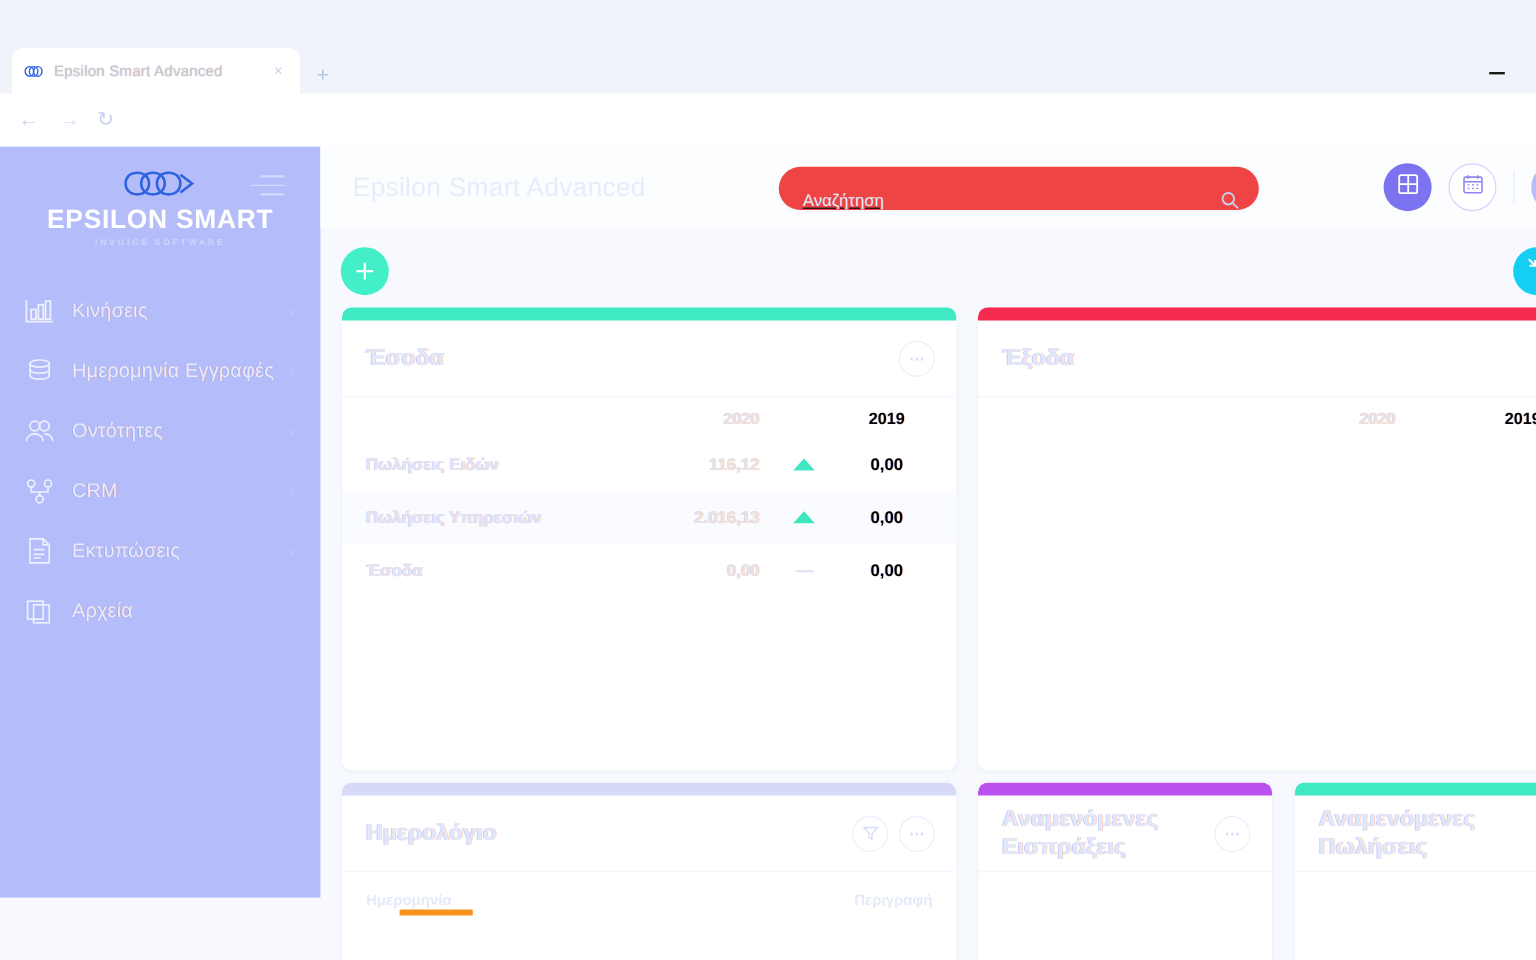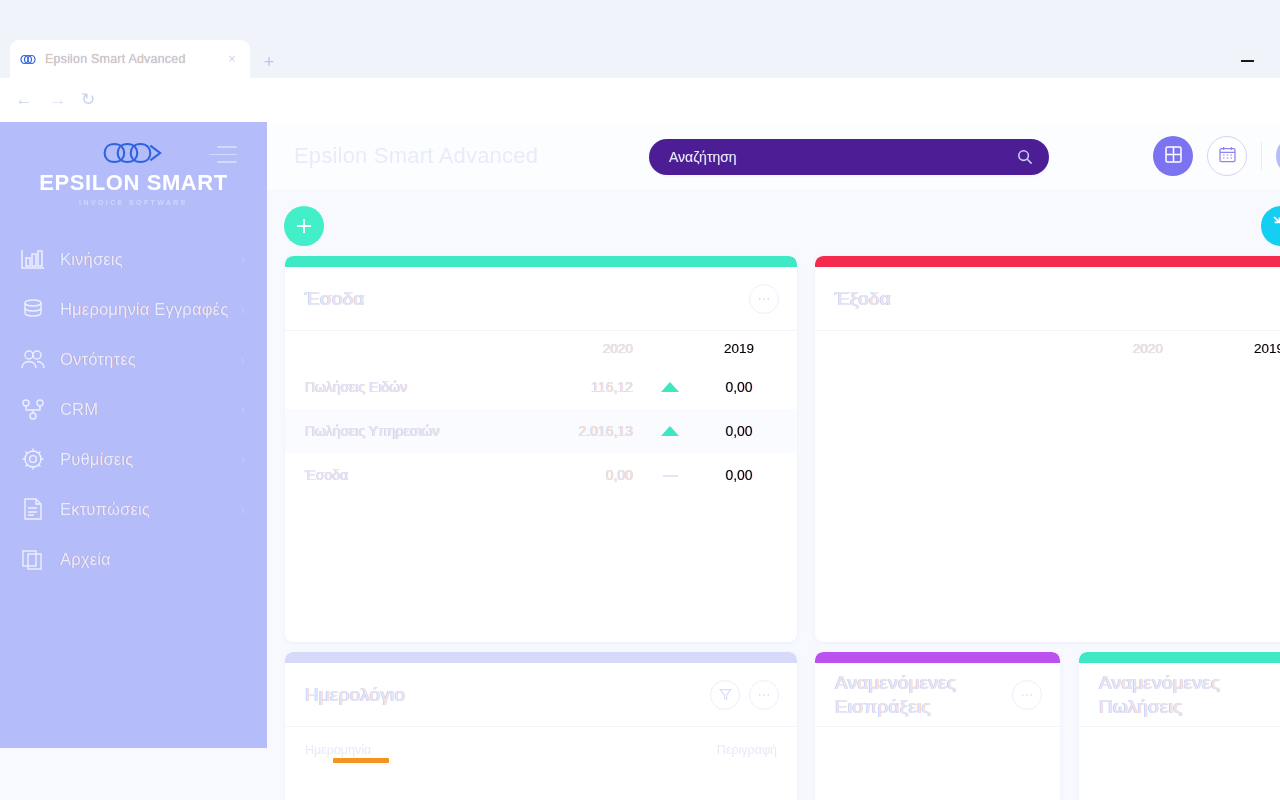--- a/index.html
+++ b/index.html
@@ -120,22 +120,23 @@
   .topbar {
     position: absolute; top: 0; left: 0; right: 0; height: 68px;
     background: #fcfdff; display: flex; align-items: center;
   }
   .app-title {
     margin-left: 27px; font-size: 22px; color: #e7ecfb; letter-spacing: .2px;
     white-space: nowrap;
   }
   .searchbox {
     position: absolute; left: 382px; top: 17px; width: 400px; height: 36px;
-    background: #4c1d95; border-radius: 18px; display: flex; align-items: center;
+    background: #ef4444; border-radius: 18px; display: flex; align-items: flex-end;
     box-shadow: 0 1px 3px rgba(120,140,200,.10);
+    text-decoration: underline;
   }
   .search-input-text {
     flex: 1; margin-left: 20px; font-size: 14px; color: #e3e9fa;
     text-shadow: .5px 0 .4px rgba(255,170,140,.35), -.5px 0 .4px rgba(130,160,255,.35);
   }
   .search-icon { margin-right: 16px; color: #c6cff0; display:flex; }
 
   .topbtns { position: absolute; right: -36px; top: 14px; display: flex; align-items: center; gap: 14px; }
   .circ-btn {
     width: 40px; height: 40px; border-radius: 50%;
@@ -151,21 +152,21 @@
 
   
   .fab {
     position: absolute; width: 40px; height: 40px; border-radius: 50%;
     display: flex; align-items: center; justify-content: center; color: #ffffff;
   }
   .fab-add { left: 17px; top: 84px; background: #43efc9; font-size: 22px; line-height: 0; }
   .fab-collapse { right: -21px; top: 84px; background: #15cff2; }
 
   
-  .cards { position: absolute; left: 0; top: 134px; right: 0; bottom: 0; }
+  .cards { position: absolute; left: 0; top: 134px; right: 0; bottom: 0; font-weight: bold; }
   .card {
     position: absolute; background: #ffffff; border-radius: 8px;
     box-shadow: 0 1px 4px rgba(130,145,200,.09);
     overflow: hidden;
   }
   .card-accent { height: 11px; border-radius: 8px 8px 0 0; }
   .card-head {
     height: 64px; display: flex; align-items: center; padding: 0 18px 0 20px;
     border-bottom: 1px solid #f3f5fd;
   }
@@ -341,31 +342,20 @@
               <circle cx="6" cy="5" r="3"></circle>
                 <circle cx="20" cy="5" r="3"></circle>
                 <circle cx="13" cy="18" r="3"></circle>
               <path d="M6 8v4h14V8M13 12v3"></path>
             </svg>
           </span>
           <span class="menu-label">CRM</span>
           <span class="menu-chev">›</span>
         </div>
 
-        <div class="menu-item">
-          <span class="menu-icon">
-            <svg width="24" height="24" viewBox="0 0 24 24" fill="none" stroke="#eef0ff" stroke-width="1.4">
-              <circle cx="12" cy="12" r="3.4"></circle>
-                <circle cx="12" cy="12" r="8"></circle>
-              <path d="M12 1.5v3M12 19.5v3M1.5 12h3M19.5 12h3M4.6 4.6l2.1 2.1M17.3 17.3l2.1 2.1M19.4 4.6l-2.1 2.1M6.7 17.3l-2.1 2.1"></path>
-            </svg>
-          </span>
-          <span class="menu-label">Ρυθμίσεις</span>
-          <span class="menu-chev">›</span>
-        </div>
 
         <div class="menu-item">
           <span class="menu-icon">
             <svg width="22" height="24" viewBox="0 0 22 24" fill="none" stroke="#eef0ff" stroke-width="1.4">
               <path d="M3 2h11l5 5v15H3z"></path>
                 <path d="M14 2v5h5"></path>
                 <path d="M6 11h9M6 15h9M6 18h6"></path>
             </svg>
           </span>
           <span class="menu-label">Εκτυπώσεις</span>

